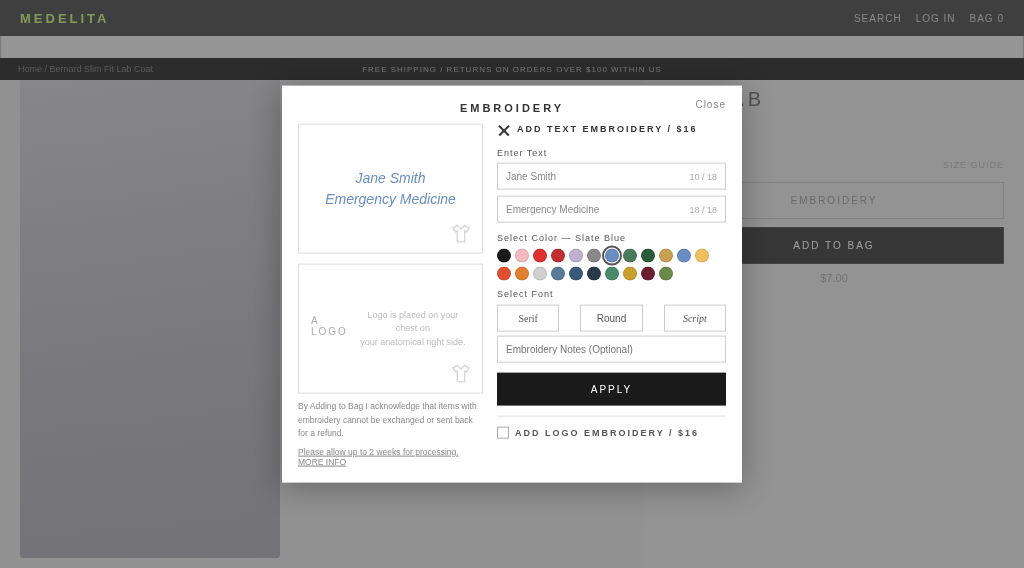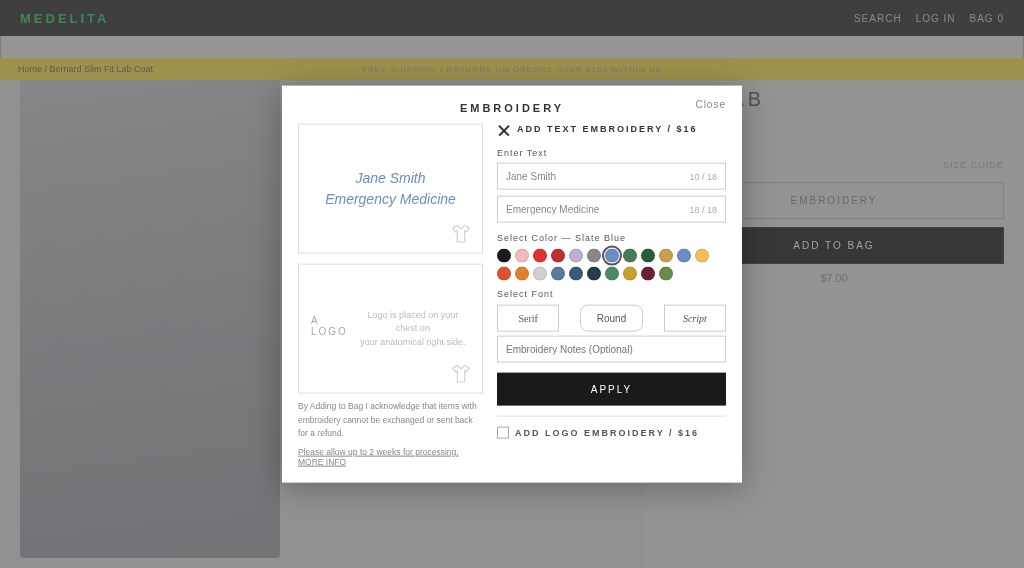--- a/index.html
+++ b/index.html
@@ -13,21 +13,21 @@
     }
 
     
     .nav-bar {
       position: absolute; top: 0; left: 0; width: 1024px; height: 36px;
       background: #2b2b2b;
       display: flex; align-items: center; justify-content: space-between;
       padding: 0 20px;
       z-index: 1;
     }
-    .nav-logo { color: #22c55e; font-size: 13px; letter-spacing: 3px; font-weight: 600; }
+    .nav-logo { color: #bef264; font-size: 13px; letter-spacing: 3px; font-weight: 600; }
     .nav-links { display: flex; gap: 18px; }
     .nav-link { color: #ccc; font-size: 10px; letter-spacing: 1px; text-transform: uppercase; }
     .nav-right { display: flex; gap: 14px; }
     .nav-right-item { color: #ccc; font-size: 10px; letter-spacing: 1px; text-transform: uppercase; }
 
     
     .bg-content {
       position: absolute; top: 58px; left: 0; width: 1024px; height: 510px;
       background: #e0e0e0;
       overflow: hidden;
@@ -162,21 +162,21 @@
     }
     .match-logo-label { font-size: 9px; color: #555; }
 
     .font-section-label { font-size: 9px; color: #555; margin-bottom: 6px; margin-top: 8px; letter-spacing: 1px; }
     .font-buttons { display: flex; gap: 21px; margin-bottom: 4px; }
     .font-btn {
       flex: 1; padding: 7px 4px; border: 1px solid #ccc; background: #fff;
       font-size: 10px; cursor: pointer; text-align: center; color: #555;
     }
     .font-btn.serif { font-family: Georgia, serif; }
-    .font-btn.round { border-radius: 8px; font-family: 'Helvetica Neue', sans-serif; font-weight: 400; }
+    .font-btn.round { border-radius: 0; font-family: 'Helvetica Neue', sans-serif; font-weight: 400; }
     .font-btn.script { font-family: cursive; font-style: italic; }
 
     .notes-input {
       width: 100%; border: 1px solid #ccc; padding: 7px 8px;
       font-size: 10px; color: #aaa; outline: none; margin-bottom: 10px;
     }
 
     .apply-btn {
       width: 100%; background: #1a1a1a; color: #fff;
       border: none; padding: 11px; font-size: 10px;
@@ -209,21 +209,21 @@
     <div style="width:100%;height:100%;background:linear-gradient(180deg,rgba(200,200,210,0.5) 0%,rgba(160,160,170,0.8) 100%);"></div>
   </div>
   <div class="bg-right">
     <div style="font-size:20px;letter-spacing:4px;color:#555;margin-bottom:8px;">FIT LAB</div>
     <div style="font-size:10px;color:#aaa;margin-bottom:30px;">Premium Stretch</div>
     <div style="font-size:9px;color:#aaa;text-align:right;letter-spacing:1px;margin-bottom:12px;">SIZE GUIDE</div>
     <div style="border:1px solid #bbb;padding:12px;text-align:center;margin-bottom:8px;color:#888;font-size:10px;letter-spacing:2px;">EMBROIDERY</div>
     <div style="border:1px solid #333;background:#1a1a1a;padding:12px;text-align:center;margin-bottom:8px;color:#fff;font-size:10px;letter-spacing:2px;">ADD TO BAG</div>
     <div style="font-size:11px;color:#999;text-align:center;">$7.00</div>
   </div>
-  <div style="position:absolute;top:0;left:0;width:1024px;height:22px;background:#fde047;display:flex;align-items:center;padding:0 18px;">
+  <div style="position:absolute;top:0;left:0;width:1024px;height:22px;background:#000000;display:flex;align-items:center;padding:0 18px;">
     <span style="font-size:9px;color:#666;">Home / Bernard Slim Fit Lab Coat</span>
   </div>
   <div style="position:absolute;top:0;left:0;width:1024px;height:22px;display:flex;align-items:center;justify-content:center;">
     <span style="font-size:8px;color:#aaa;letter-spacing:1px;text-transform:uppercase;">FREE SHIPPING / RETURNS ON ORDERS OVER $100 WITHIN US</span>
   </div>
 </div>
 
 <div class="overlay"></div>
 
 <div class="modal">

